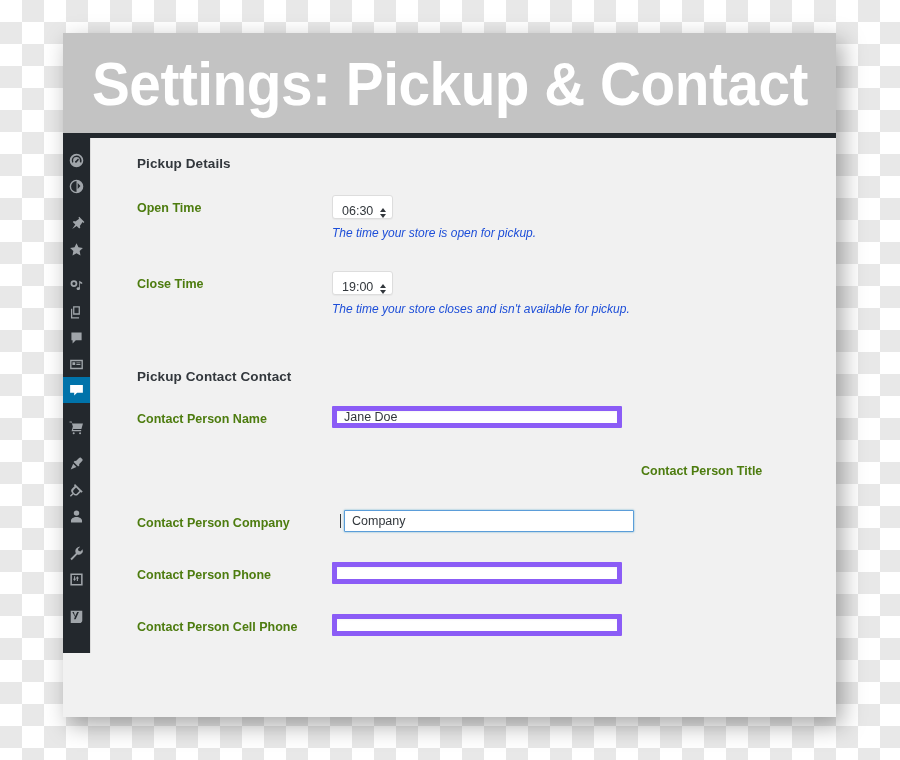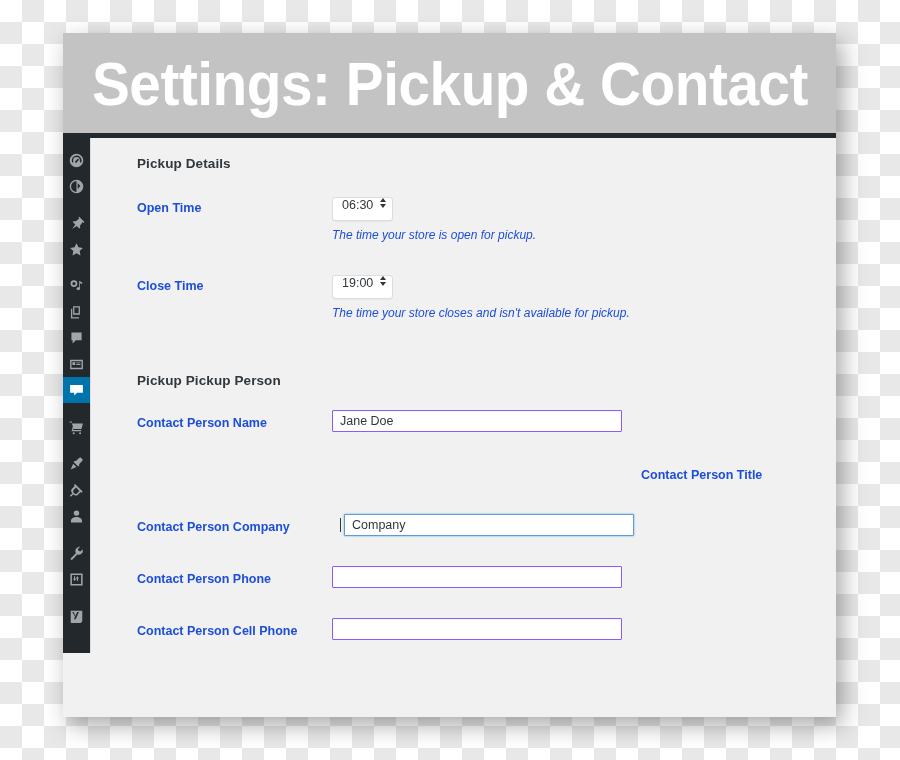--- a/index.html
+++ b/index.html
@@ -129,32 +129,32 @@
     align-items: flex-start;
     margin-bottom: 8px;
     position: relative;
     min-height: 26px;
   }
   .field-label {
     width: 195px;
     flex: 0 0 195px;
     font-size: 12.5px;
     font-weight: bold;
-    color: #1d4ed8;
+    color: #4d7c0f;
     padding-top: 5px;
     line-height: 16px;
   }
   .field-area {
     flex: 1;
   }
 
   
   .time-select {
     display: inline-flex;
-    align-items: flex-start;
+    align-items: flex-end;
     background: #ffffff;
     border: 1px solid #ddd;
     border-radius: 3px;
     height: 22px;
     padding: 0 6px 0 9px;
     box-shadow: 0 1px 1px rgba(0,0,0,0.04);
     font-size: 12.5px;
     color: #32373c;
     cursor: pointer;
     user-select: none;
@@ -189,21 +189,21 @@
     line-height: 15px;
   }
 
   
   .text-input {
     display: block;
     width: 290px;
     height: 22px;
     box-sizing: border-box;
     background: #ffffff;
-    border: 1px solid #8b5cf6;
+    border: 5px solid #8b5cf6;
     border-radius: 1px;
     padding: 0 7px;
     font-family: "Liberation Sans", sans-serif;
     font-size: 12.5px;
     color: #32373c;
     outline: none;
     box-shadow: inset 0 1px 2px rgba(0,0,0,0.04);
   }
   .text-input.focused {
     border: 1px solid #5b9dd9;
@@ -359,21 +359,21 @@
             <span class="val">19:00</span>
             <span class="stepper">
               <i class="up"></i>
                 <i class="down"></i>
             </span>
           </div>
           <div class="hint">The time your store closes and isn't available for pickup.</div>
         </div>
       </div>
 
-      <h2 class="section-heading second">Pickup Pickup Person</h2>
+      <h2 class="section-heading second">Pickup Contact Contact</h2>
 
       <div class="form-row row-spaced">
         <div class="field-label">Contact Person Name</div>
         <div class="field-area">
           <input class="text-input" type="text" value="Jane Doe" style="">
         </div>
       </div>
 
       <div class="form-row row-spaced">
         <div class="field-label">Contact Person Title</div>

